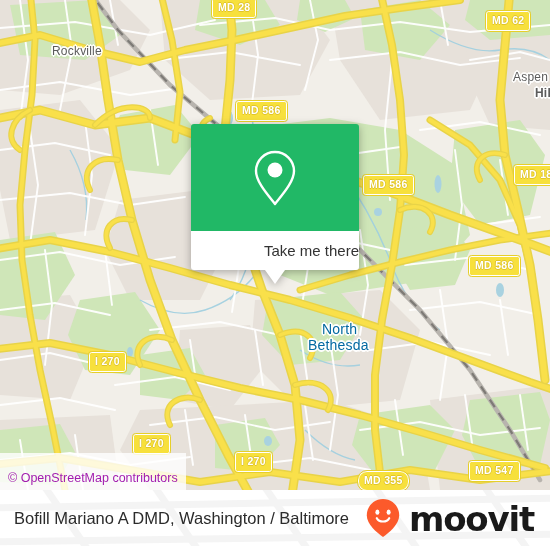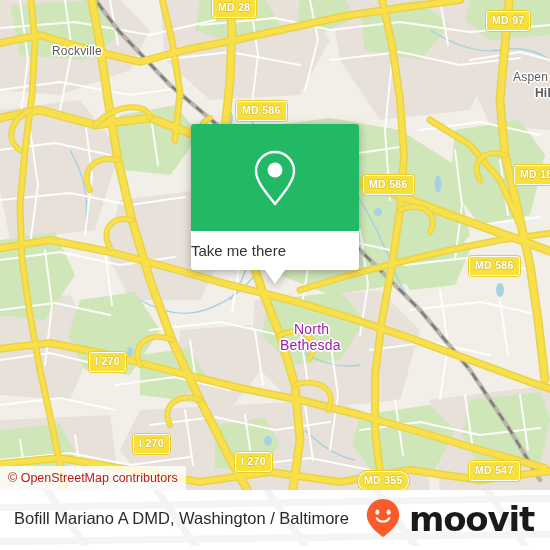--- a/index.html
+++ b/index.html
@@ -51,23 +51,24 @@
       1.2px 1.2px 0 rgba(255,255,255,.95), -1.2px 1.2px 0 rgba(255,255,255,.95),
       1.2px -1.2px 0 rgba(255,255,255,.95), -1.2px -1.2px 0 rgba(255,255,255,.95);
     pointer-events: none;
   }
   .place-label.city {
     font-size: 12px;
     color: #5c5c5c;
   }
   .place-label.town {
     font-size: 14px;
-    color: #a21caf;
+    color: #0369a1;
     text-align: center;
     line-height: 15px;
+    margin-left: 28px;
   }
 
   
   .shield {
     position: absolute;
     background: #f7e03c;
     border: 1.5px solid #ffffff;
     outline: 1px solid #e6cf2a;
     border-radius: 2.5px;
     color: #ffffff;
@@ -82,25 +83,25 @@
       0 0.8px 0 #e0c52c, 0 -0.8px 0 #e0c52c;
     box-shadow: 0 0 0 0.5px rgba(0,0,0,.04);
   }
 
   
   .attribution {
     position: absolute;
     left: 0;
     bottom: 0;
     height: 24px;
-    padding: 0 8px 0 8px;
+    padding: 13px 8px 0 8px;
     display: flex;
     align-items: center;
     background: rgba(255,255,255,0.80);
-    color: #b91c1c;
+    color: #a21caf;
     font-size: 12.5px;
     font-family: "Liberation Sans", sans-serif;
     white-space: nowrap;
   }
 
   
   .popup {
     position: absolute;
     left: 191px;
     top: 124px;
@@ -117,21 +118,21 @@
     justify-content: center;
   }
   .popup-pin-svg { display: block; }
   .popup-label {
     width: 168px;
     height: 39px;
     background: #ffffff;
     border-radius: 0 0 3px 3px;
     display: flex;
     align-items: center;
-    justify-content: flex-start;
+    justify-content: flex-end;
     color: #333333;
     font-size: 15px;
     font-family: "Liberation Sans", sans-serif;
     white-space: nowrap;
     box-sizing: border-box;
   }
   .popup-tail {
     position: absolute;
     left: 74px;
     top: 146px;
@@ -388,21 +389,21 @@
       </g>
     </svg>
 
     <div class="place-label city" style="left:52px; top:44px;">Rockville</div>
     <div class="place-label city" style="left:513px; top:70px;">Aspen</div>
     <div class="place-label city" style="left:535px; top:86px;font-weight:bold;">Hill</div>
     <div class="place-label town" style="left:294px; top:322px;">North</div>
     <div class="place-label town" style="left:280px; top:338px;">Bethesda</div>
 
     <div class="shield" style="left:212px; top:-2px;">MD 28</div>
-    <div class="shield" style="left:486px; top:11px;">MD 97</div>
+    <div class="shield" style="left:486px; top:11px;">MD 62</div>
     <div class="shield" style="left:236px; top:101px;">MD 586</div>
     <div class="shield" style="left:363px; top:175px;">MD 586</div>
     <div class="shield" style="left:514px; top:165px;">MD 185</div>
     <div class="shield" style="left:469px; top:256px;">MD 586</div>
     <div class="shield" style="left:89px; top:352px;">I 270</div>
     <div class="shield" style="left:133px; top:434px;">I 270</div>
     <div class="shield" style="left:235px; top:452px;">I 270</div>
     <div class="shield" style="left:358px; top:471px;border-radius:9px;">MD 355</div>
     <div class="shield" style="left:469px; top:461px;">MD 547</div>
 

